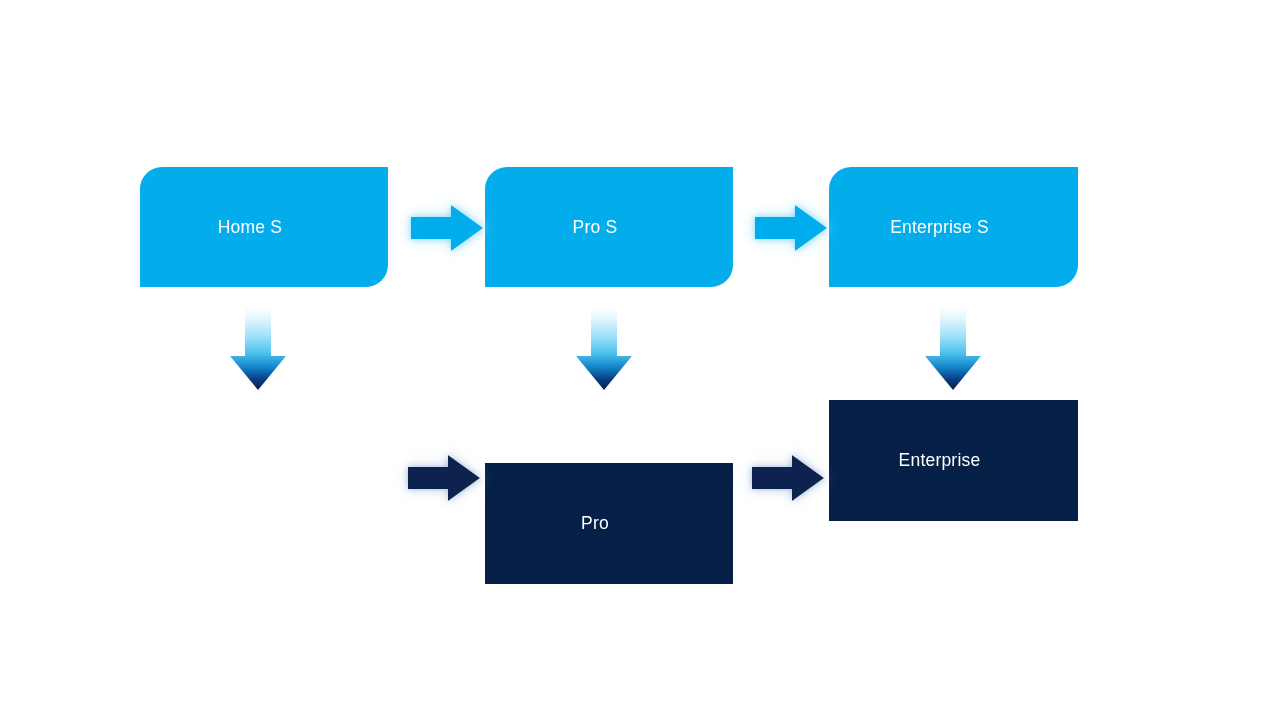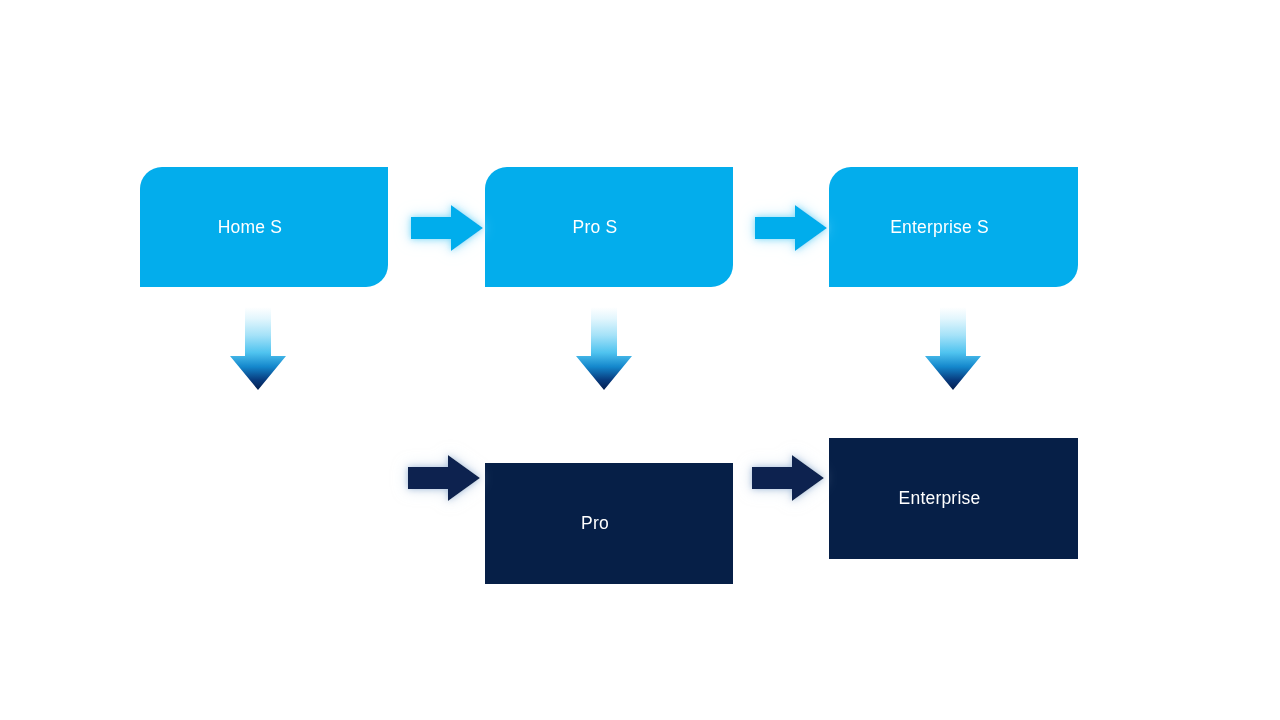--- a/index.html
+++ b/index.html
@@ -72,21 +72,21 @@
 
   <div class="node node-top" style="left:485px; top:167px; width:248px; height:120px;">
     <span class="node-label">Pro S</span>
   </div>
 
 
   <div class="node node-bottom" style="left:485px; top:417px; width:248px; height:121px;margin-top:46px;">
     <span class="node-label">Pro</span>
   </div>
 
-  <div class="node node-bottom" style="left:829px; top:438px; width:249px; height:121px;">
+  <div class="node node-bottom" style="left:829px; top:400px; width:249px; height:121px;">
     <span class="node-label">Enterprise</span>
   </div>
 
   <svg width="0" height="0" style="position:absolute;left:0;top:0;" aria-hidden="true">
     <defs>
 
       <filter id="glowCyan" x="-60%" y="-60%" width="220%" height="220%">
         <feDropShadow dx="0" dy="0" stdDeviation="3.2" flood-color="#7FD9F8" flood-opacity="0.95"></feDropShadow>
         <feDropShadow dx="0" dy="0" stdDeviation="6.5" flood-color="#A9E6FB" flood-opacity="0.65"></feDropShadow>
       </filter>

